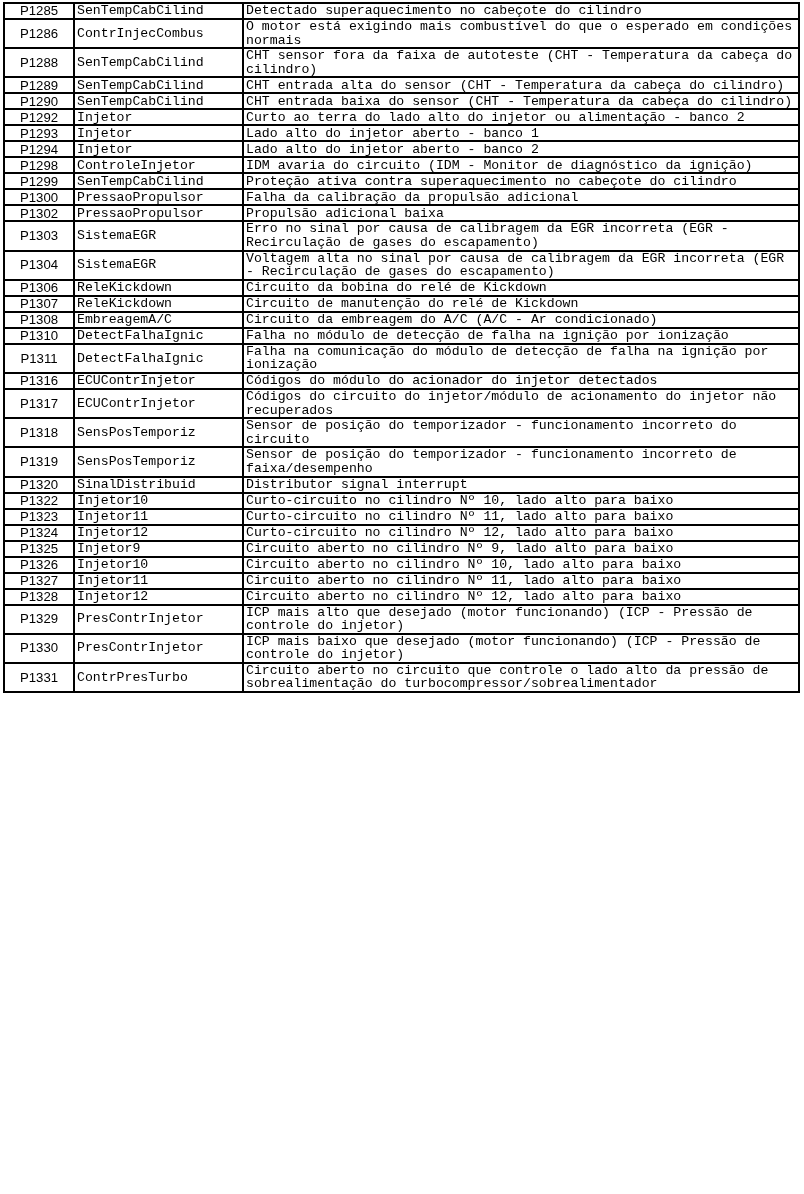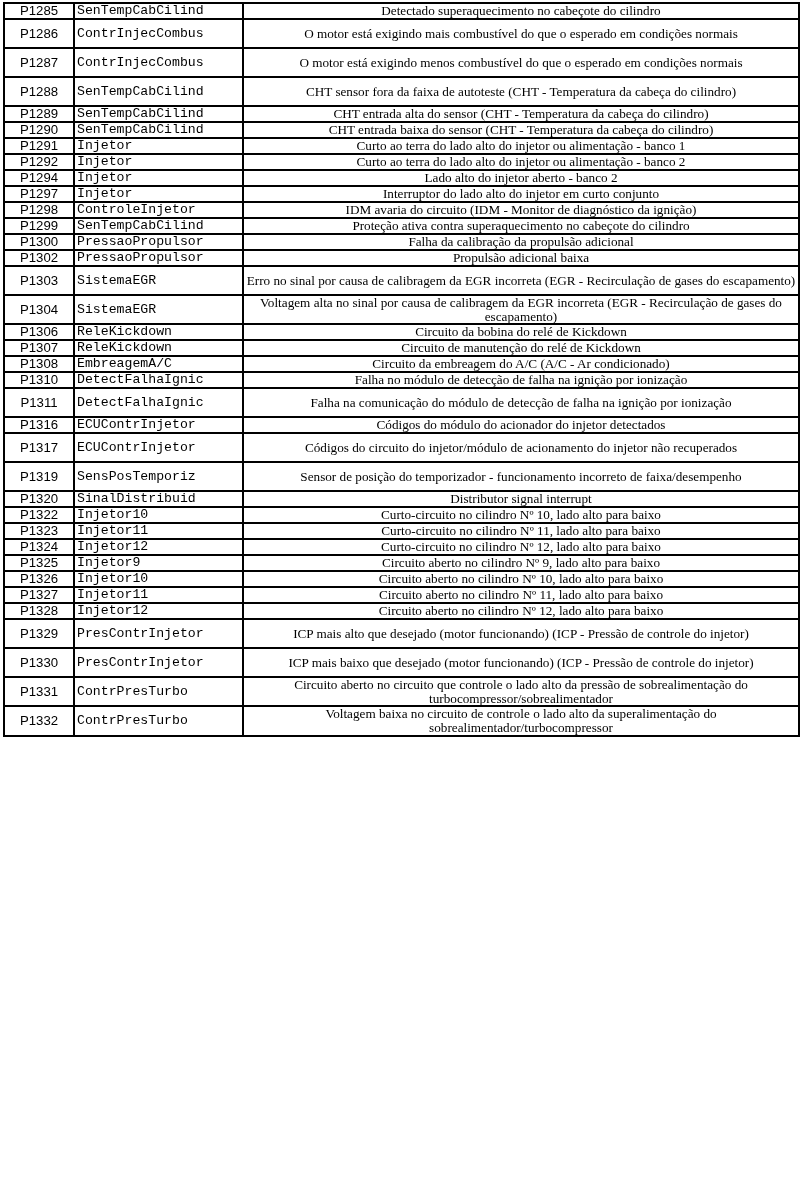--- a/index.html
+++ b/index.html
@@ -29,25 +29,24 @@
   }
   td.sys {
     font-family: "Liberation Mono", monospace;
     color: #444;
     font-size: 12.4px;
     white-space: nowrap;
     overflow: hidden;
     margin-left: 45px;
   }
   td.desc {
-    font-family: Liberation Serif, serif;
+    font-family: Liberation Mono, monospace;
     font-size: 13.2px;
     padding-top: 1px;
     padding-bottom: 0px;
-    text-align: center;
   }
   tr.r1 td { height: 14px; }
   tr.r2 td { height: 27px; }
 </style>
 </head>
 <body>
 
 <table class="dtc">
   <colgroup>
     <col class="c-code">
@@ -59,60 +58,50 @@
     <td class="code">P1285</td>
     <td class="sys">SenTempCabCilind</td>
     <td class="desc">Detectado superaquecimento no cabeçote do cilindro</td>
   </tr>
       <tr class="r2">
     <td class="code">P1286</td>
     <td class="sys">ContrInjecCombus</td>
     <td class="desc">O motor está exigindo mais combustível do que o esperado em condições normais</td>
   </tr>
       <tr class="r2">
-    <td class="code">P1287</td>
-    <td class="sys">ContrInjecCombus</td>
-    <td class="desc">O motor está exigindo menos combustível do que o esperado em condições normais</td>
-  </tr>
-      <tr class="r2">
     <td class="code">P1288</td>
     <td class="sys">SenTempCabCilind</td>
     <td class="desc">CHT sensor fora da faixa de autoteste (CHT - Temperatura da cabeça do cilindro)</td>
   </tr>
       <tr class="r1">
     <td class="code">P1289</td>
     <td class="sys">SenTempCabCilind</td>
     <td class="desc">CHT entrada alta do sensor (CHT - Temperatura da cabeça do cilindro)</td>
   </tr>
       <tr class="r1">
     <td class="code">P1290</td>
     <td class="sys">SenTempCabCilind</td>
     <td class="desc">CHT entrada baixa do sensor (CHT - Temperatura da cabeça do cilindro)</td>
-  </tr>
-      <tr class="r1">
-    <td class="code">P1291</td>
-    <td class="sys">Injetor</td>
-    <td class="desc">Curto ao terra do lado alto do injetor ou alimentação - banco 1</td>
   </tr>
       <tr class="r1">
     <td class="code">P1292</td>
     <td class="sys">Injetor</td>
     <td class="desc">Curto ao terra do lado alto do injetor ou alimentação - banco 2</td>
   </tr>
       <tr class="r1">
+    <td class="code">P1293</td>
+    <td class="sys">Injetor</td>
+    <td class="desc">Lado alto do injetor aberto - banco 1</td>
+  </tr>
+      <tr class="r1">
     <td class="code">P1294</td>
     <td class="sys">Injetor</td>
     <td class="desc">Lado alto do injetor aberto - banco 2</td>
   </tr>
       <tr class="r1">
-    <td class="code">P1297</td>
-    <td class="sys">Injetor</td>
-    <td class="desc">Interruptor do lado alto do injetor em curto conjunto</td>
-  </tr>
-      <tr class="r1">
     <td class="code">P1298</td>
     <td class="sys">ControleInjetor</td>
     <td class="desc">IDM avaria do circuito (IDM - Monitor de diagnóstico da ignição)</td>
   </tr>
       <tr class="r1">
     <td class="code">P1299</td>
     <td class="sys">SenTempCabCilind</td>
     <td class="desc">Proteção ativa contra superaquecimento no cabeçote do cilindro</td>
   </tr>
       <tr class="r1">
@@ -163,20 +152,25 @@
       <tr class="r1">
     <td class="code">P1316</td>
     <td class="sys">ECUContrInjetor</td>
     <td class="desc">Códigos do módulo do acionador do injetor detectados</td>
   </tr>
       <tr class="r2">
     <td class="code">P1317</td>
     <td class="sys">ECUContrInjetor</td>
     <td class="desc">Códigos do circuito do injetor/módulo de acionamento do injetor não recuperados</td>
   </tr>
+      <tr class="r1">
+    <td class="code">P1318</td>
+    <td class="sys">SensPosTemporiz</td>
+    <td class="desc">Sensor de posição do temporizador - funcionamento incorreto do circuito</td>
+  </tr>
       <tr class="r2">
     <td class="code">P1319</td>
     <td class="sys">SensPosTemporiz</td>
     <td class="desc">Sensor de posição do temporizador - funcionamento incorreto de faixa/desempenho</td>
   </tr>
       <tr class="r1">
     <td class="code">P1320</td>
     <td class="sys">SinalDistribuid</td>
     <td class="desc">Distributor signal interrupt</td>
   </tr>
@@ -222,20 +216,15 @@
   </tr>
       <tr class="r2">
     <td class="code">P1330</td>
     <td class="sys">PresContrInjetor</td>
     <td class="desc">ICP mais baixo que desejado (motor funcionando) (ICP - Pressão de controle do injetor)</td>
   </tr>
       <tr class="r2">
     <td class="code">P1331</td>
     <td class="sys">ContrPresTurbo</td>
     <td class="desc">Circuito aberto no circuito que controle o lado alto da pressão de sobrealimentação do turbocompressor/sobrealimentador</td>
-  </tr>
-      <tr class="r2">
-    <td class="code">P1332</td>
-    <td class="sys">ContrPresTurbo</td>
-    <td class="desc">Voltagem baixa no circuito de controle o lado alto da superalimentação do sobrealimentador/turbocompressor</td>
   </tr>
     </tbody>
 </table>
 
 </body></html>

